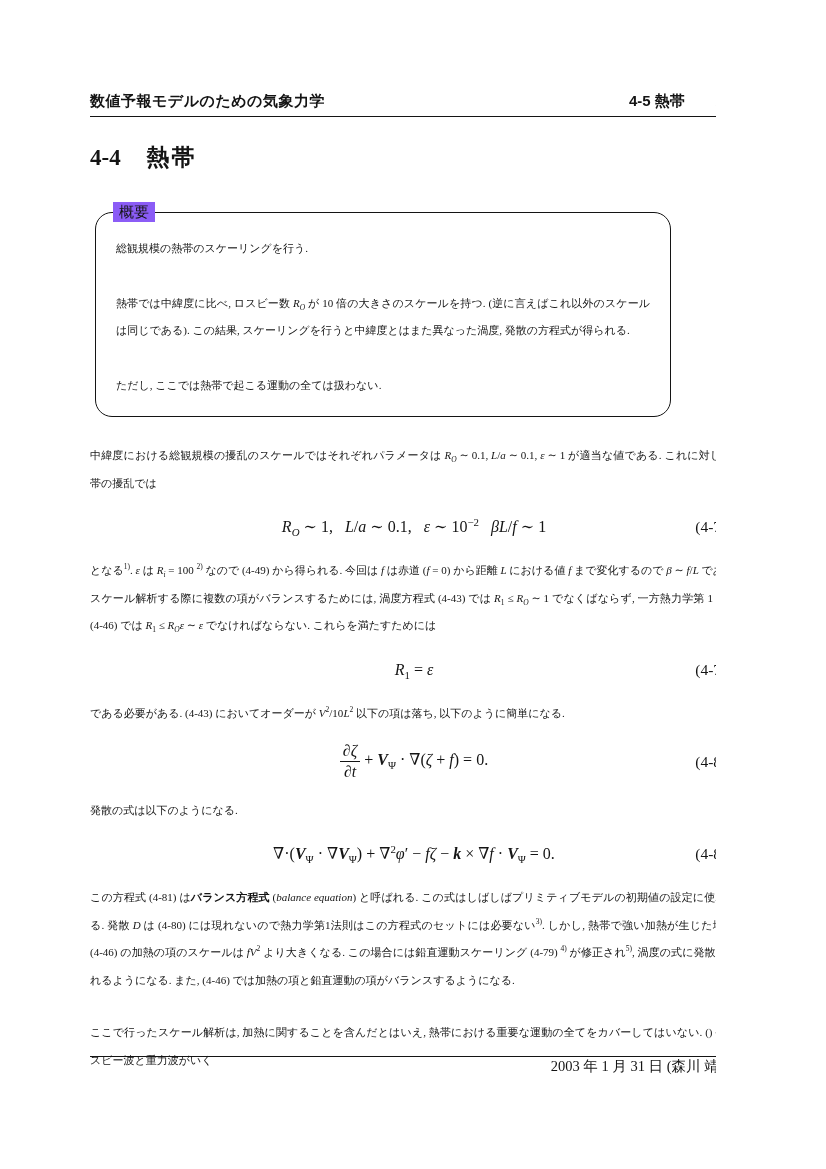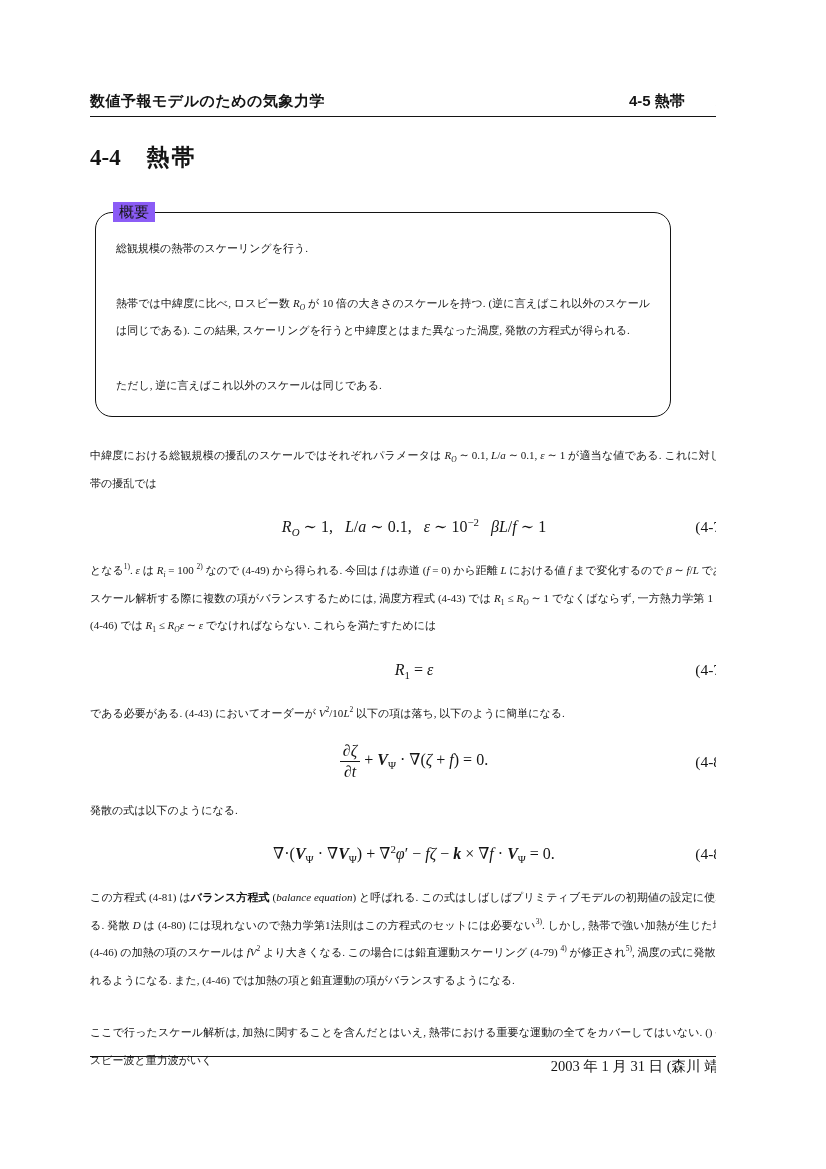--- a/index.html
+++ b/index.html
@@ -66,21 +66,21 @@
 
     <h1 class="title">
       <span class="num">4-4</span>
       <span class="txt">熱帯</span>
     </h1>
 
     <div class="obox">
       <span class="obox-label">概要</span>
       <p class="par">総観規模の熱帯のスケーリングを行う.</p>
       <p class="par sp">熱帯では中緯度に比べ, ロスビー数 <i>R<sub>O</sub></i> が 10 倍の大きさのスケールを持つ. (逆に言えばこれ以外のスケールは同じである). この結果, スケーリングを行うと中緯度とはまた異なった渦度, 発散の方程式が得られる.</p>
-      <p class="par sp">ただし, 逆に言えばこれ以外のスケールは同じである.</p>
+      <p class="par sp">ただし, ここでは熱帯で起こる運動の全ては扱わない.</p>
     </div>
 
     <p class="par body-p">中緯度における総観規模の擾乱のスケールではそれぞれパラメータは <i>R<sub>O</sub></i> ∼ 0.1, <i>L</i>/<i>a</i> ∼ 0.1, <i>ε</i> ∼ 1 が適当な値である. これに対し, 熱帯の擾乱では</p>
 
     <div class="eq">
       <span class="eq-expr"><i>R<sub>O</sub></i> ∼ 1,&nbsp;&nbsp;&nbsp;<i>L</i>/<i>a</i> ∼ 0.1,&nbsp;&nbsp;&nbsp;<i>ε</i> ∼ 10<sup>−2</sup>&nbsp;&nbsp;&nbsp;<i>βL</i>/<i>f</i> ∼ 1</span>
       <span class="eq-num">(4-78)</span>
     </div>
 
     <p class="par body-p tight">となる<sup>1)</sup>. <i>ε</i> は <i>R<sub>i</sub></i> = 100 <sup>2)</sup> なので (4-49) から得られる. 今回は <i>f</i> は赤道 (<i>f</i> = 0) から距離 <i>L</i> における値 <i>f</i> まで変化するので <i>β</i> ∼ <i>f</i>/<i>L</i> である. スケール解析する際に複数の項がバランスするためには, 渦度方程式 (4-43) では <i>R</i><sub>1</sub> ≤ <i>R<sub>O</sub></i> ∼ 1 でなくばならず, 一方熱力学第 1 法則 (4-46) では <i>R</i><sub>1</sub> ≤ <i>R<sub>O</sub>ε</i> ∼ <i>ε</i> でなければならない. これらを満たすためには</p>

